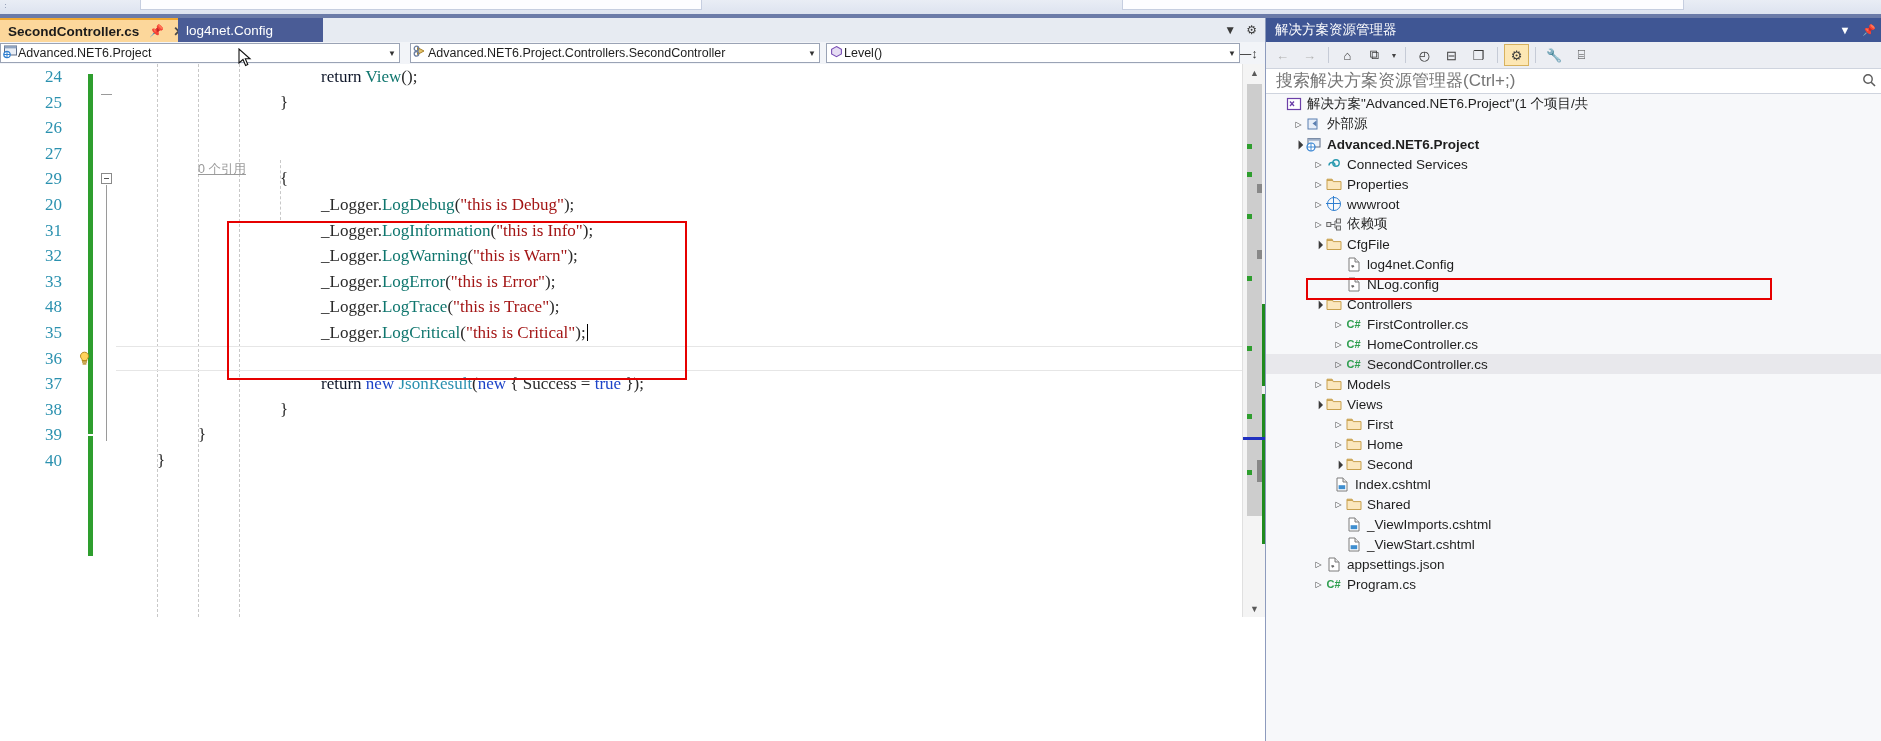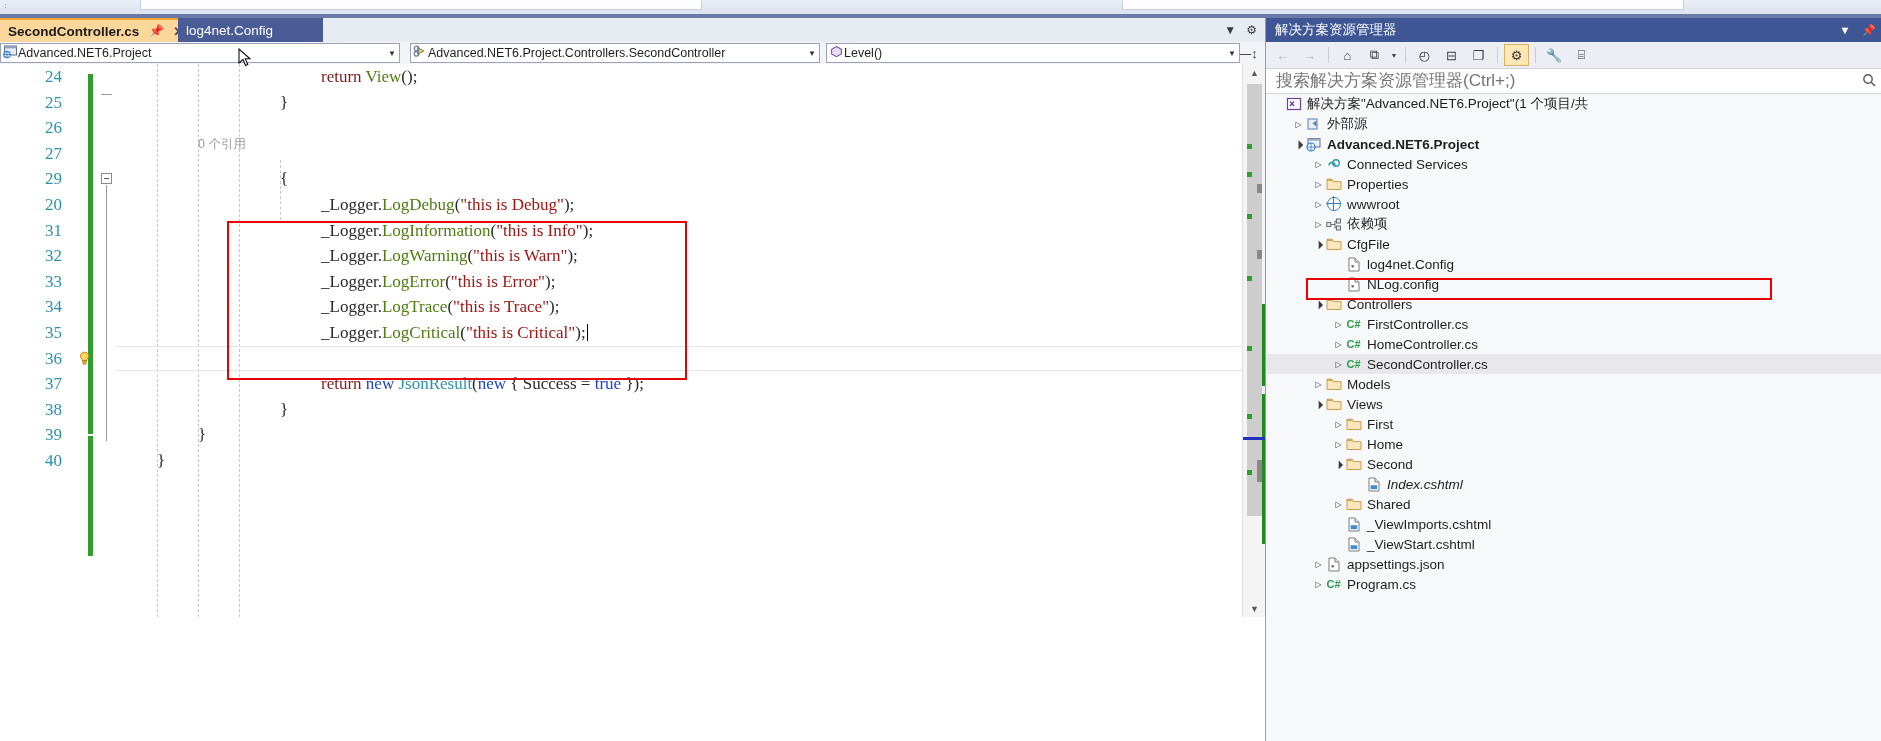--- a/index.html
+++ b/index.html
@@ -68,24 +68,24 @@
   .collapse{position:absolute;left:101px;top:7px;width:11px;height:11px;
     border:1px solid #8a8a8a;background:#fff;box-sizing:border-box;}
   .collapse:before{content:"";position:absolute;left:2px;top:4px;width:5px;height:1px;background:#555;}
   .collapse-line{position:absolute;left:106px;width:1px;background:#9a9a9a;}
   .codelens{color:#9a9a9a;font-family:"Liberation Sans",sans-serif;font-size:12.5px;}
   .cur-line{position:absolute;left:116px;right:0;height:25.6px;
     border-top:1px solid #e6e6e6;border-bottom:1px solid #e6e6e6;box-sizing:border-box;}
   .bulb{position:absolute;left:76px;top:4px;width:17px;height:17px;}
 
   
-  .k{color:#7f1d1d;}      
+  .k{color:#0f172a;}      
   .kb{color:#1c43c8;}     
   .t{color:#2b91af;}      
-  .m{color:#4d7c0f;margin-top:38px;}      
+  .m{color:#0f766e;margin-top:38px;}      
   .s{color:#a31515;}      
   .p{color:#2b2b2b;}      
 
   
   .redbox{position:absolute;left:227px;top:221px;width:460px;height:159px;
     border:2.5px solid #e60000;box-sizing:border-box;z-index:30;pointer-events:none;}
 
   
   .vscroll{position:absolute;left:1242px;top:64px;width:23px;height:553px;background:#f4f4f4;
     border-left:1px solid #e0e0e0;}
@@ -220,34 +220,34 @@
       <div style="position: absolute; left: 88px; width: 5px; background: rgb(46, 158, 46); top: 372px; height: 120px;"></div>
       <div class="line"><span class="ln">24</span><span class="code" style="left: 321px;"><span class="k">return</span><span class="p"> </span><span class="m">View</span><span class="p">();</span></span></div>
       <div class="line"><span class="ln">25</span><span class="code" style="left: 280px;"><span class="p">}</span></span></div>
       <div class="line"><span class="ln">26</span><span class="code" style="left: 116px;"></span></div>
       <div class="line"><span class="ln">27</span><span class="code" style="left: 116px;"></span></div>
       <div class="line"><span class="ln">29</span><span class="code" style="left: 280px;"><span class="p">{</span></span></div>
       <div class="line"><span class="ln">20</span><span class="code" style="left: 321px;"><span class="p">_Logger.</span><span class="m">LogDebug</span><span class="p">(</span><span class="s">"this is Debug"</span><span class="p">);</span></span></div>
       <div class="line"><span class="ln">31</span><span class="code" style="left: 321px;"><span class="p">_Logger.</span><span class="m">LogInformation</span><span class="p">(</span><span class="s">"this is Info"</span><span class="p">);</span></span></div>
       <div class="line"><span class="ln">32</span><span class="code" style="left: 321px;"><span class="p">_Logger.</span><span class="m">LogWarning</span><span class="p">(</span><span class="s">"this is Warn"</span><span class="p">);</span></span></div>
       <div class="line"><span class="ln">33</span><span class="code" style="left: 321px;"><span class="p">_Logger.</span><span class="m">LogError</span><span class="p">(</span><span class="s">"this is Error"</span><span class="p">);</span></span></div>
-      <div class="line"><span class="ln">34</span><span class="code" style="left: 321px;"><span class="p">_Logger.</span><span class="m">LogTrace</span><span class="p">(</span><span class="s">"this is Trace"</span><span class="p">);</span></span></div>
+      <div class="line"><span class="ln">48</span><span class="code" style="left: 321px;"><span class="p">_Logger.</span><span class="m">LogTrace</span><span class="p">(</span><span class="s">"this is Trace"</span><span class="p">);</span></span></div>
       <div class="line"><span class="ln">35</span><span class="code" style="left: 321px;"><span class="p">_Logger.</span><span class="m">LogCritical</span><span class="p">(</span><span class="s">"this is Critical"</span><span class="p">);</span><span style="display: inline-block; width: 1px; height: 17px; background: rgb(0, 0, 0); vertical-align: -3px; margin-left: 1px;"></span></span></div>
       <div class="cur-line" style="top: 281.6px;"></div>
       <div class="bulb" style="top: 285.6px;"><svg width="17" height="17" viewBox="0 0 17 17">
           <path d="M8.5 2.2c2.4 0 4 1.8 4 3.9 0 1.6-1 2.4-1.5 3.3v1.1h-5V9.4C5.5 8.5 4.5 7.7 4.5 6.1c0-2.1 1.6-3.9 4-3.9z" fill="#ffd35c" stroke="#b88a1e" stroke-width="1"></path>
           <rect x="6" y="11.2" width="5" height="1.5" fill="#b88a1e"></rect>
           <rect x="6.6" y="13.2" width="3.8" height="1.4" fill="#b88a1e"></rect>
         </svg></div>
       <div class="line"><span class="ln">36</span><span class="code" style="left: 116px;"></span></div>
       <div class="line"><span class="ln">37</span><span class="code" style="left: 321px;"><span class="k">return</span><span class="p"> </span><span class="kb">new</span><span class="p"> </span><span class="t">JsonResult</span><span class="p">(</span><span class="kb">new</span><span class="p"> { Success = </span><span class="kb">true</span><span class="p"> });</span></span></div>
       <div class="line"><span class="ln">38</span><span class="code" style="left: 280px;"><span class="p">}</span></span></div>
       <div class="line"><span class="ln">39</span><span class="code" style="left: 198px;"><span class="p">}</span></span></div>
       <div class="line"><span class="ln">40</span><span class="code" style="left: 157px;"><span class="p">}</span></span></div>
-      <div class="codelens" style="position: absolute; left: 198px; top: 72px;">0 个引用</div>
+      <div class="codelens" style="position: absolute; left: 198px; top: 97px; text-decoration: underline;">0 个引用</div>
       <div class="collapse" style="top: 109.4px;"></div>
       <div class="collapse-line" style="position: absolute; left: 106px; top: 121.4px; width: 1px; height: 256px; background: rgb(154, 154, 154);"></div>
       <div style="position: absolute; left: 101px; top: 29.6px; width: 11px; height: 1px; background: rgb(154, 154, 154);"></div>
     </div>
 
   <div class="redbox"></div>
 
   <div class="vscroll">
     <div class="up">▲</div>
     <div class="thumb"></div>
@@ -484,21 +484,21 @@
         <div class="row" style="padding-left: 66px;">
           <span class="exp" style="transform: rotate(-45deg);">◢</span>
           <span class="ic">
             <svg width="16" height="14" viewBox="0 0 16 14">
               <path d="M1 3.2h5l1.2 1.4H15V12.5H1Z" fill="#fbe7bd" stroke="#c8a04e"></path>
               <path d="M1 2.2h5l1 1.2H1Z" fill="#eccd8e" stroke="#c8a04e"></path>
             </svg>
           </span>
           <span>Second</span>
         </div>
-        <div class="row" style="padding-left: 86px; font-style: italic;">
+        <div class="row" style="padding-left: 54px;">
           <span class="exp"></span>
           <span class="ic">
             <svg width="14" height="15" viewBox="0 0 14 15">
               <path d="M2 1h6l4 4v9H2Z" fill="#ffffff" stroke="#7d7d7d"></path>
               <path d="M8 1v4h4" fill="#e8e8e8" stroke="#7d7d7d"></path>
               <path d="M3.6 8.2h6.6v4H3.6z" fill="#3f8fd0"></path>
             </svg>
           </span>
           <span>Index.cshtml</span>
         </div>

